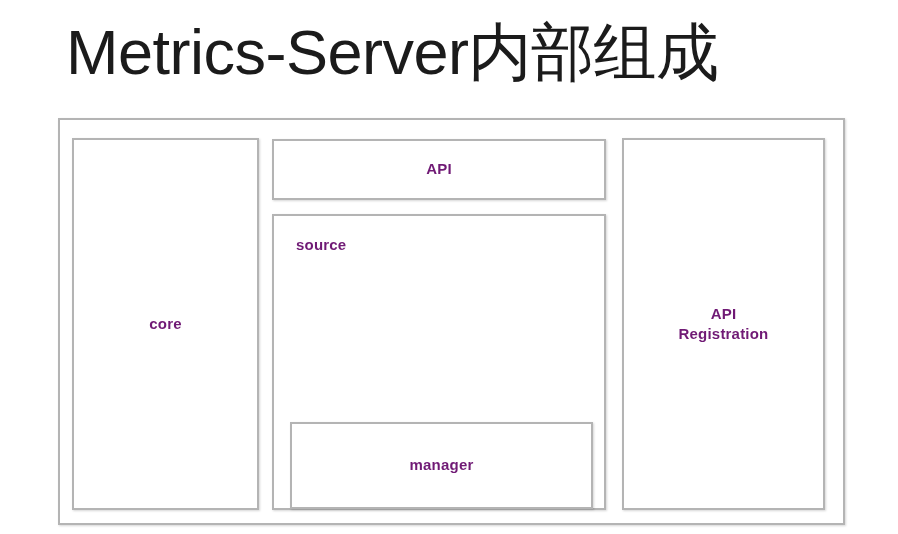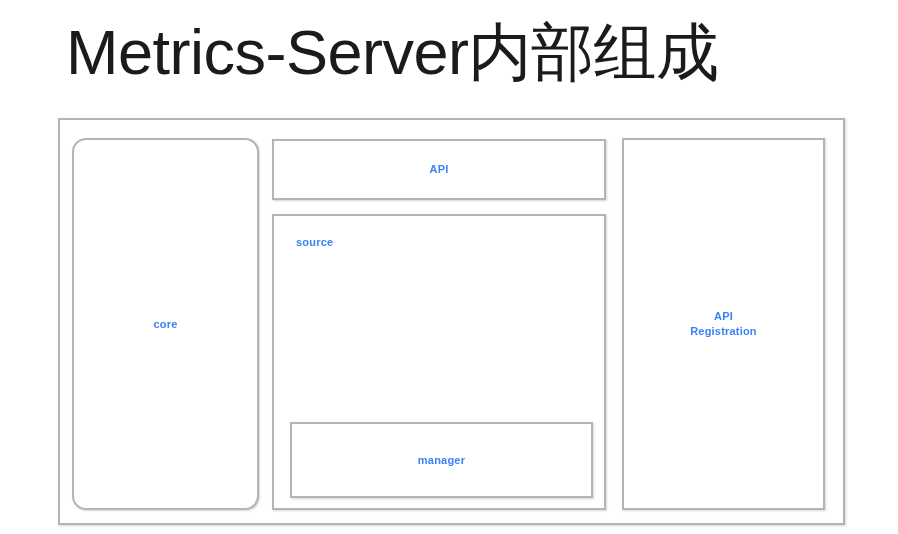--- a/index.html
+++ b/index.html
@@ -37,23 +37,23 @@
   .box {
     position: absolute;
     box-sizing: border-box;
     background: #ffffff;
     border: 2px solid #b4b4b4;
     box-shadow: 1px 1px 2px rgba(0,0,0,0.16);
   }
 
   .box-label {
     position: absolute;
-    font-size: 11px;
+    font-size: 15px;
     font-weight: bold;
-    color: #3b82f6;
+    color: #701a75;
     letter-spacing: 0.2px;
     white-space: pre-line;
   }
 
   
   .label-center {
     left: 0;
     right: 0;
     top: 0;
     bottom: 0;
@@ -78,33 +78,33 @@
   #summary-box     { left: 290px; top: 306px; width: 303px; height: 78px;  }
   #manager-box     { left: 290px; top: 422px; width: 303px; height: 71px;  }
 </style>
 </head>
 <body>
 
 <div id="diagram-title">Metrics-Server内部组成</div>
 
 <div class="box" id="outer-container">
 
-  <div class="box" id="core-box" style="left: 12px; top: 18px; width: 187px; height: 372px; border-radius: 14px;">
+  <div class="box" id="core-box" style="left: 12px; top: 18px; width: 187px; height: 372px;">
     <div class="box-label label-center">core</div>
   </div>
 
   <div class="box" id="api-box" style="left: 212px; top: 19px; width: 334px; height: 61px;">
     <div class="box-label label-center">API</div>
   </div>
 
   <div class="box" id="source-box" style="left: 212px; top: 94px; width: 334px; height: 296px;">
     <div class="box-label label-topleft">source</div>
 
 
-    <div class="box" id="manager-box" style="left: 16px; top: 206px; width: 303px; height: 76px; text-decoration: underline;">
+    <div class="box" id="manager-box" style="left: 16px; top: 206px; width: 303px; height: 87px; text-decoration: underline;">
       <div class="box-label label-center">manager</div>
     </div>
   </div>
 
   <div class="box" id="api-registration-box" style="left: 562px; top: 18px; width: 203px; height: 372px;">
     <div class="box-label label-center">API
 Registration</div>
   </div>
 
 </div>

